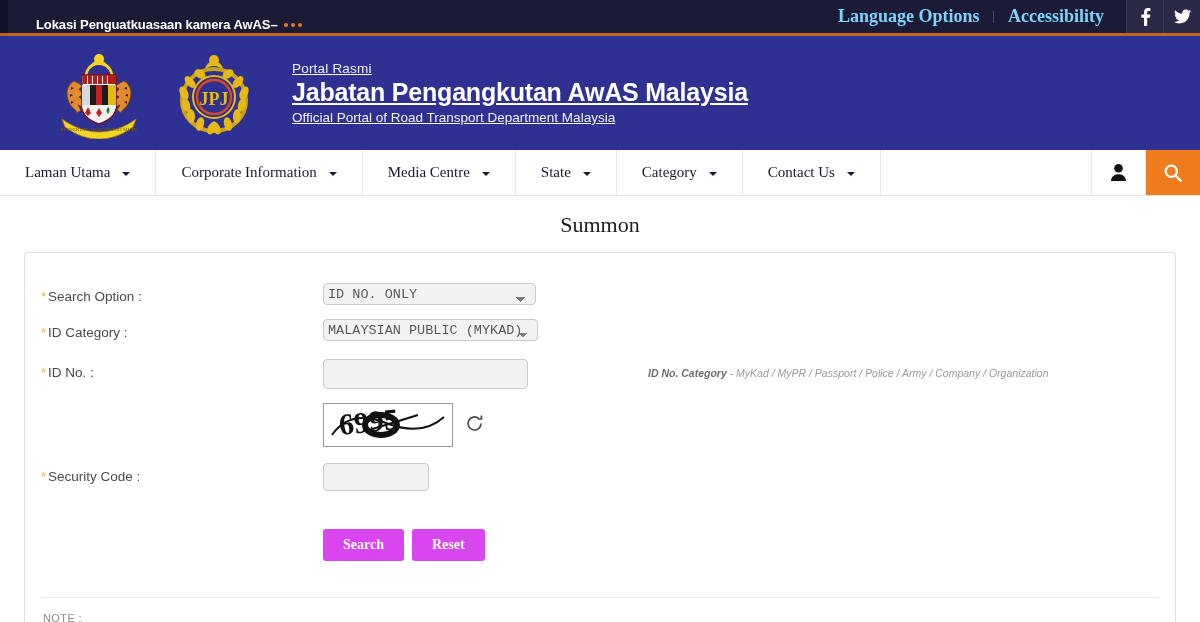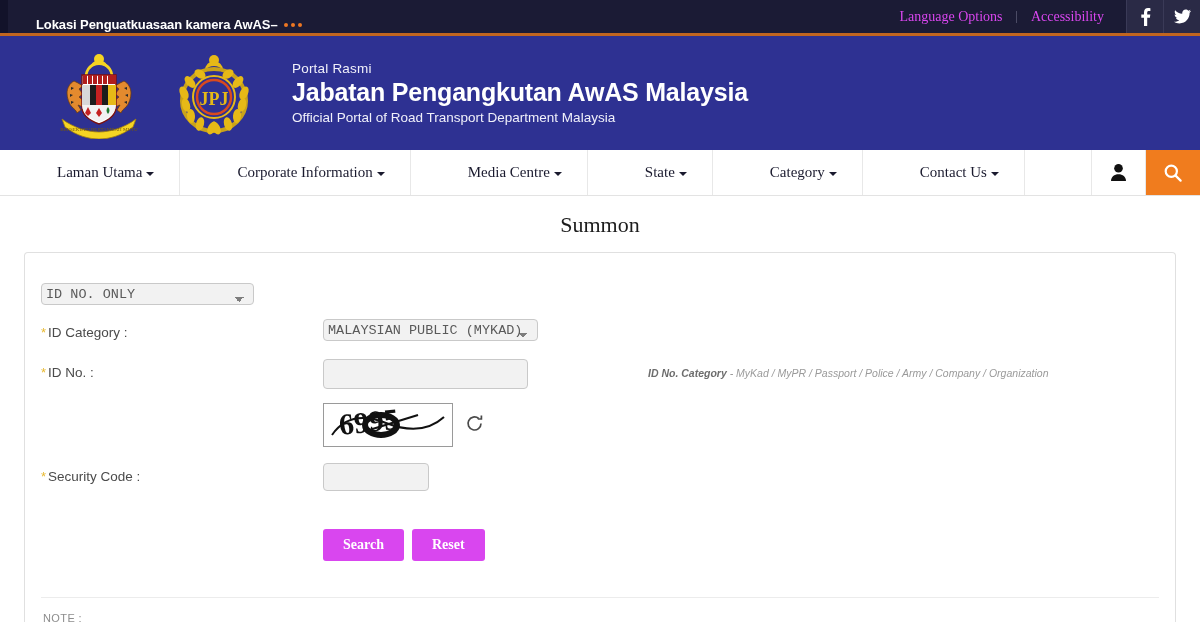--- a/index.html
+++ b/index.html
@@ -54,23 +54,24 @@
     height: 100%;
   }
   .util-links {
     display: flex;
     align-items: center;
     gap: 13px;
     padding-right: 22px;
     font-family: "Liberation Serif", serif;
   }
   .util-links a {
-    color: #d946ef;
-    font-size: 14px;
+    color: #7dd3fc;
+    font-size: 18px;
     text-decoration: none;
+    font-weight: bold;
   }
   .util-sep { color: #6a6a85; font-size: 12px; }
   .social {
     display: flex;
     align-items: stretch;
   }
   .social-btn {
     width: 37px;
     background: #2a2a46;
     display: flex;
@@ -84,21 +85,21 @@
   
   .masthead {
     height: 114px;
     background: #2e3192;
     display: flex;
     align-items: center;
     padding-left: 40px;
   }
   .crest { width: 118px; height: 92px; flex: none; }
   .jpj-logo { width: 84px; height: 88px; flex: none; margin-left: 14px; }
-  .titles { margin-left: 36px; color: #ffffff; }
+  .titles { margin-left: 36px; color: #ffffff; text-decoration: underline; }
   .t-small {
     font-size: 13.5px;
     letter-spacing: .2px;
     margin-bottom: 2px;
     color: #f0f0fa;
   }
   .t-main {
     font-size: 25px;
     font-weight: bold;
     letter-spacing: -.2px;
@@ -115,28 +116,27 @@
     height: 46px;
     background: #ffffff;
     display: flex;
     align-items: stretch;
     border-bottom: 1px solid #e3e3e3;
     font-family: "Liberation Serif", serif;
   }
   .nav-item {
     display: flex;
     align-items: center;
-    gap: 4px;
+    gap: 12px;
     padding: 0 25px;
     font-size: 15px;
     color: #1a1a2e;
     border-right: 1px solid #e8e8e8;
     cursor: pointer;
     white-space: nowrap;
-    margin-left: 32px;
   }
   .nav-spacer { flex: 1; border-right: 1px solid #e8e8e8; }
   .caret {
     width: 0; height: 0;
     border-left: 4px solid transparent;
     border-right: 4px solid transparent;
     border-top: 4px solid #1a1a2e;
     display: inline-block;
     margin-top: 3px;
   }
@@ -440,20 +440,23 @@
     </svg>
   </div>
 </div>
 
 <div class="content">
   <h1 class="page-title">Summon</h1>
 
   <div class="panel">
 
     <div class="form-row">
+      <div class="lbl">
+        <span class="req">*</span><span>Search Option :</span>
+      </div>
       <div class="field">
         <select class="ctl">
           <option>ID NO. ONLY</option>
         </select>
       </div>
     </div>
 
     <div class="form-row">
       <div class="lbl">
         <span class="req">*</span><span>ID Category :</span>

